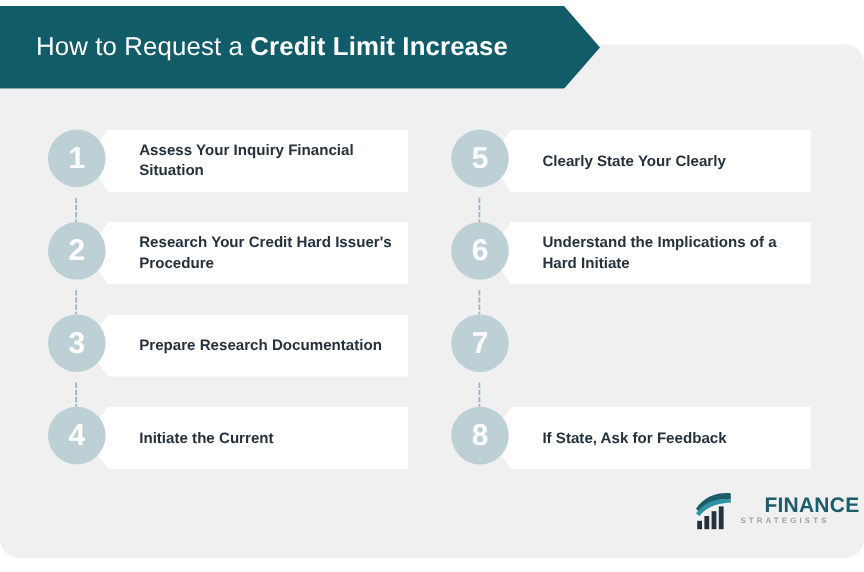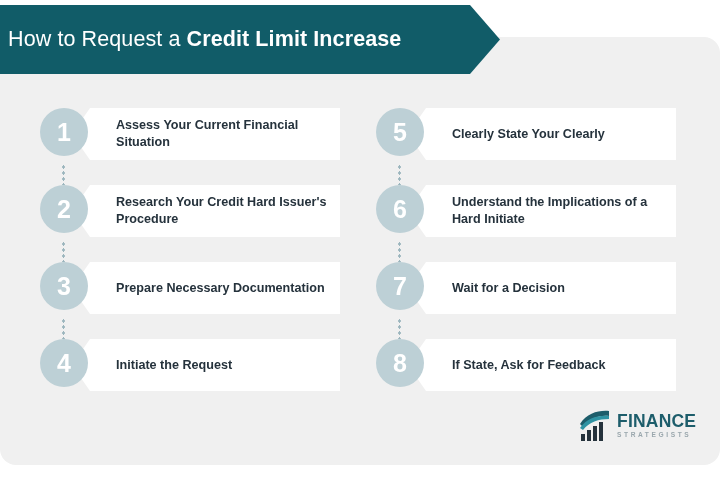--- a/index.html
+++ b/index.html
@@ -48,21 +48,21 @@
     background: #115c68;
     -webkit-clip-path: polygon(0 0, 470px 0, 500px 50%, 470px 100%, 0 100%);
     clip-path: polygon(0 0, 470px 0, 500px 50%, 470px 100%, 0 100%);
     display: flex;
     align-items: center;
   }
   .banner-title {
     color: #ffffff;
     font-size: 21.5px;
     letter-spacing: 0.1px;
-    padding-left: 8px;
+    padding-left: 30px;
     white-space: nowrap;
     font-weight: 400;
   }
   .banner-title b { font-weight: 700; }
 
   
   .column {
     position: absolute;
     top: 108px;
     width: 300px;
@@ -140,20 +140,21 @@
     align-items: center;
   }
   .logo-mark { width: 34px; height: 32px; display: block; }
   .logo-text { margin-left: 5px; line-height: 1; }
   .logo-name {
     display: block;
     color: #1d5d6b;
     font-size: 17.5px;
     font-weight: 700;
     letter-spacing: 0.2px;
+    margin-left: 20px;
   }
   .logo-sub {
     display: block;
     color: #9aa7ad;
     font-size: 6.6px;
     font-weight: 700;
     letter-spacing: 2.6px;
     margin-top: 2px;
   }
 </style>
@@ -169,50 +170,50 @@
     <div class="banner-title">
       <span>How to Request a </span><b>Credit Limit Increase</b>
     </div>
   </div>
 
   <div class="column column-left">
 
     <div class="step">
       <div class="connector"></div>
       <div class="card">
-        <span class="card-label">Assess Your Current Financial Situation</span>
+        <span class="card-label">Assess Your Inquiry Financial Situation</span>
       </div>
       <div class="circle">
         <span class="circle-num">1</span>
       </div>
     </div>
 
     <div class="step">
       <div class="connector"></div>
       <div class="card">
         <span class="card-label">Research Your Credit Hard Issuer's Procedure</span>
       </div>
       <div class="circle">
         <span class="circle-num">2</span>
       </div>
     </div>
 
     <div class="step">
       <div class="connector"></div>
       <div class="card">
-        <span class="card-label">Prepare Necessary Documentation</span>
+        <span class="card-label">Prepare Research Documentation</span>
       </div>
       <div class="circle">
         <span class="circle-num">3</span>
       </div>
     </div>
 
     <div class="step">
       <div class="card">
-        <span class="card-label">Initiate the Request</span>
+        <span class="card-label">Initiate the Current</span>
       </div>
       <div class="circle">
         <span class="circle-num">4</span>
       </div>
     </div>
 
   </div>
 
   <div class="column column-right">
 
@@ -231,23 +232,20 @@
       <div class="card">
         <span class="card-label">Understand the Implications of a Hard Initiate</span>
       </div>
       <div class="circle">
         <span class="circle-num">6</span>
       </div>
     </div>
 
     <div class="step">
       <div class="connector"></div>
-      <div class="card">
-        <span class="card-label">Wait for a Decision</span>
-      </div>
       <div class="circle">
         <span class="circle-num">7</span>
       </div>
     </div>
 
     <div class="step">
       <div class="card">
         <span class="card-label">If State, Ask for Feedback</span>
       </div>
       <div class="circle">

